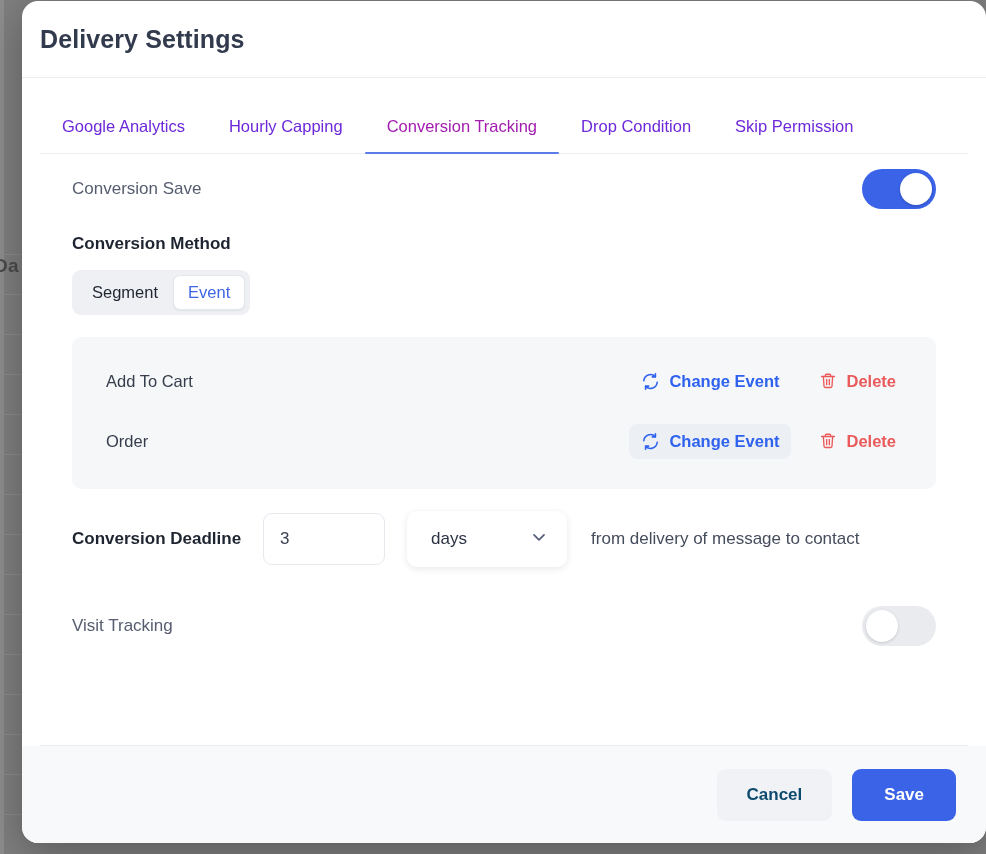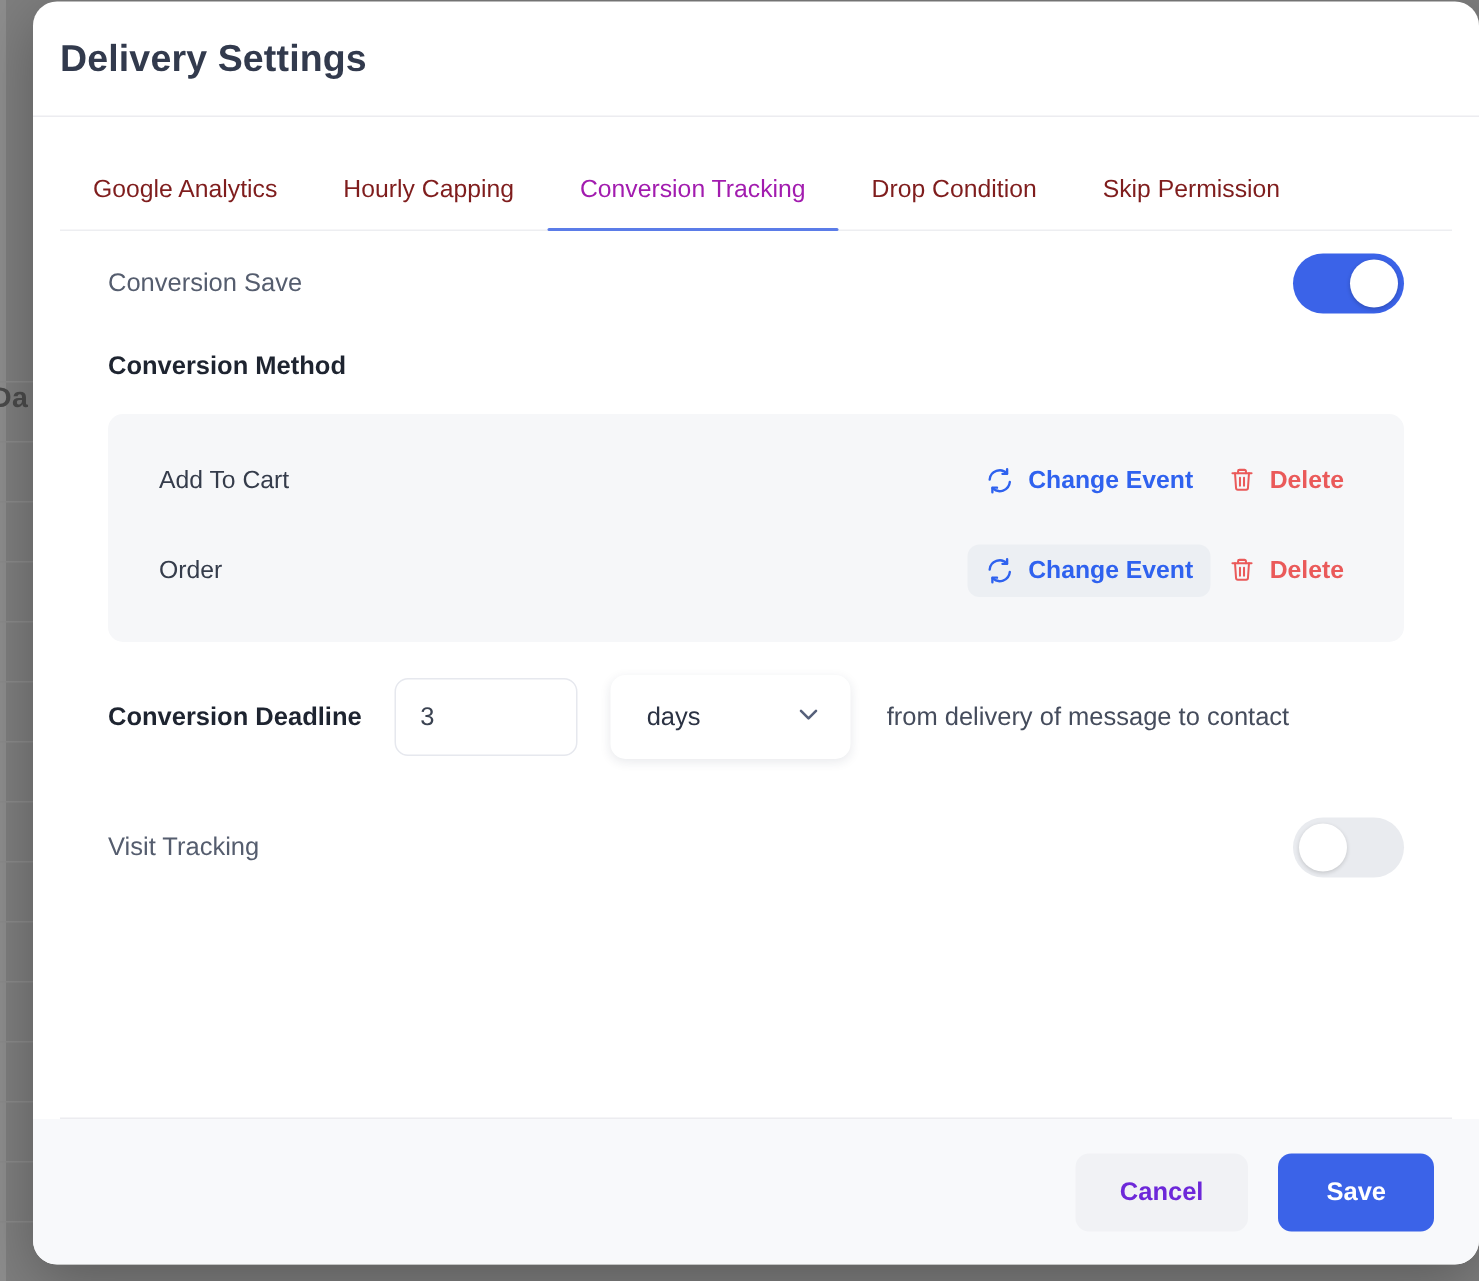--- a/index.html
+++ b/index.html
@@ -74,21 +74,21 @@
     position: relative;
   }
   .tabs::after {
     content: "";
     position: absolute;
     left: 18px; right: 18px; bottom: 0;
     height: 1px; background: #edeef1;
   }
   .tab {
     font-size: 16.5px;
-    color: #7f1d1d;
+    color: #6d28d9;
     padding: 0 22px 18px 22px;
     cursor: pointer;
     white-space: nowrap;
     position: relative;
     z-index: 1;
   }
   .tab.active { color: #a21caf; }
   .tab.active::after {
     content: "";
     position: absolute;
@@ -184,21 +184,21 @@
     padding: 0 28px 0 34px;
     height: 60px;
   }
   .event-name {
     font-size: 16.5px;
     color: #353c4b;
   }
   .event-actions {
     display: flex;
     align-items: center;
-    gap: 0;
+    gap: 16px;
   }
   .act {
     display: inline-flex;
     align-items: center;
     gap: 9px;
     padding: 8px 12px;
     border-radius: 8px;
     cursor: pointer;
     font-size: 16.5px;
     font-weight: 700;
@@ -276,21 +276,21 @@
   .btn {
     border: none;
     border-radius: 9px;
     font-size: 17px;
     font-weight: 700;
     cursor: pointer;
     font-family: "Liberation Sans", sans-serif;
   }
   .btn-cancel {
     background: #f1f2f5;
-    color: #6d28d9;
+    color: #0c4a6e;
     padding: 16px 30px;
   }
   .btn-save {
     background: #3b63e8;
     color: #ffffff;
     padding: 16px 32px;
   }
 </style>
 </head>
 <body>
@@ -334,20 +334,26 @@
 
     <div class="row-toggle">
       <div class="label-muted">Conversion Save</div>
       <div class="toggle on">
         <div class="knob"></div>
       </div>
     </div>
 
     <div class="label-strong">Conversion Method</div>
 
+    <div class="seg-wrap">
+      <div class="seg">
+        <div class="seg-item">Segment</div>
+        <div class="seg-item active">Event</div>
+      </div>
+    </div>
 
     <div class="events-panel">
 
       <div class="event-row">
         <div class="event-name">Add To Cart</div>
         <div class="event-actions">
           <div class="act change">
             <span>
               <svg width="19" height="19" viewBox="0 0 24 24" fill="none" stroke="#2f62ef" stroke-width="2" stroke-linecap="round" stroke-linejoin="round">
                 <path d="M20.5 13a8.5 8.5 0 0 1-14.6 5.1"></path>

